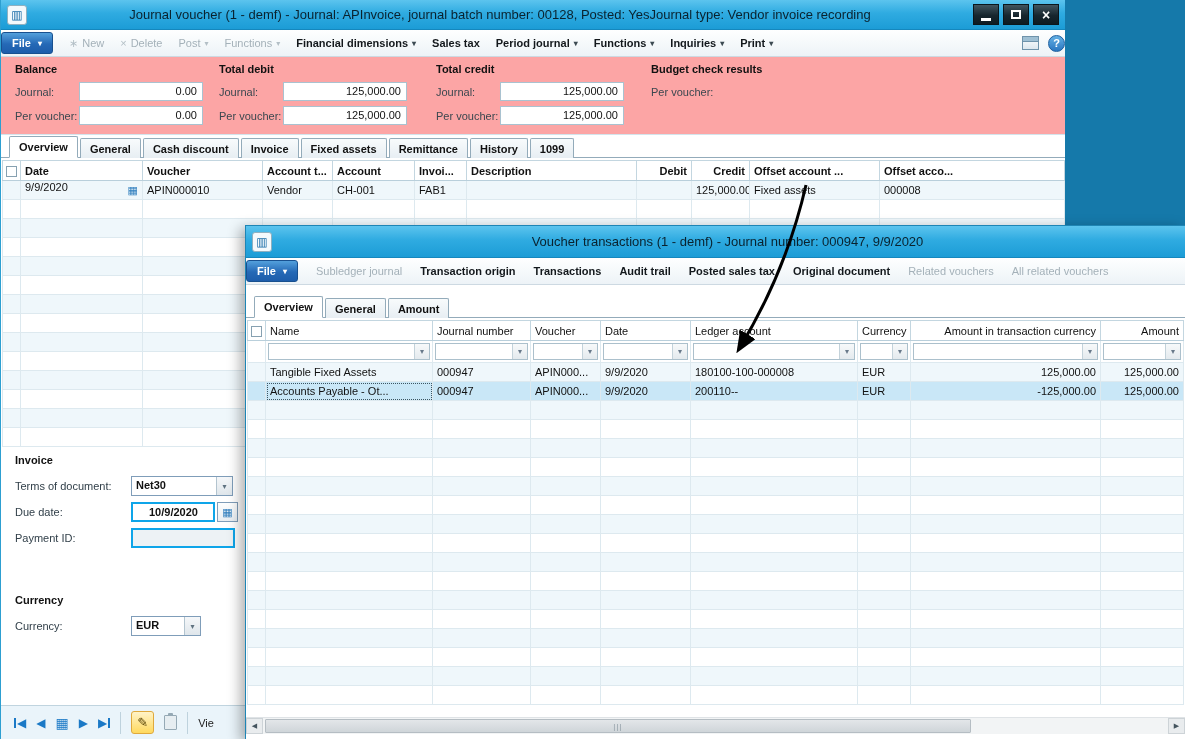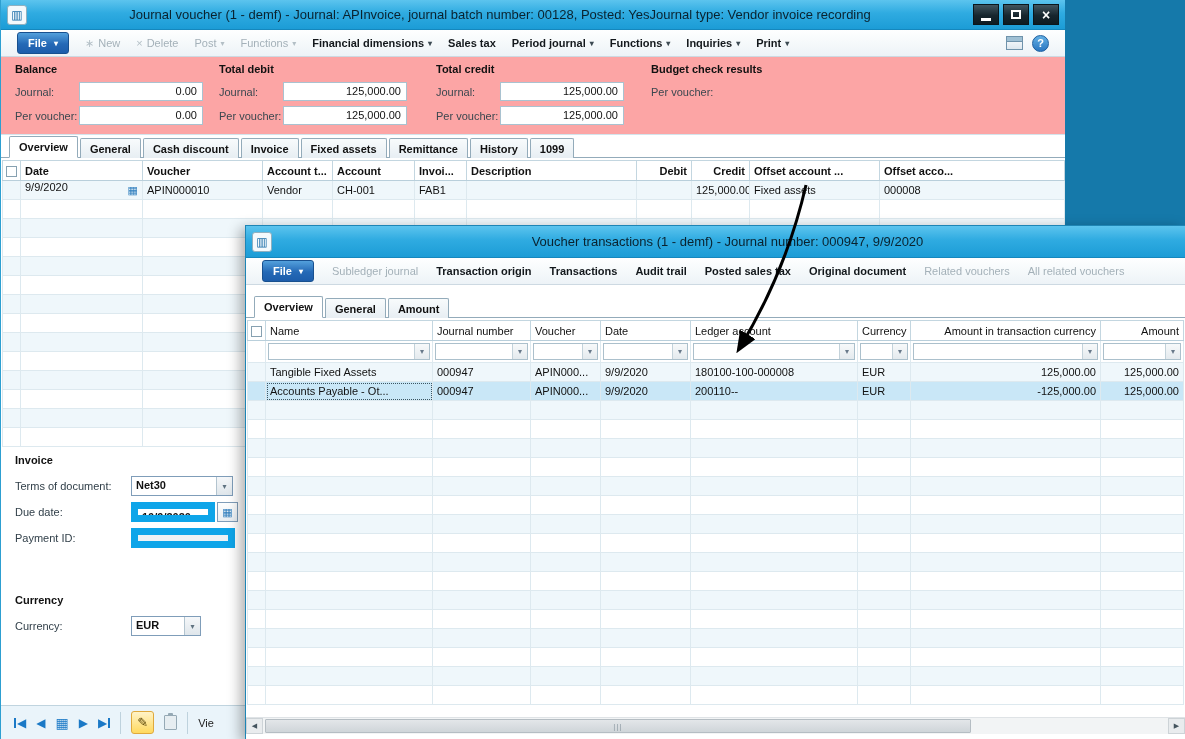--- a/index.html
+++ b/index.html
@@ -13,21 +13,21 @@
 .titlebar{height:30px;background:linear-gradient(180deg,#5cc4ee 0%,#2fabe1 45%,#1c9cd6 100%);display:flex;align-items:center;padding:0 6px;border-bottom:1px solid #1587bd}
 .window-child .titlebar{height:32px}
 .app-icon{width:20px;height:20px;background:#f4f9fc;border:1px solid #8fb0c0;border-radius:3px;display:flex;align-items:center;justify-content:center;color:#1b6ea8;font-size:12px;margin-right:4px;flex:0 0 auto}
 .titlebar .title{flex:1;text-align:center;font-size:13px;color:#0a222e;white-space:nowrap;overflow:hidden}
 .winbtns{display:flex;gap:4px;margin-left:4px}
 .winbtn{width:26px;height:21px;background:linear-gradient(#41545e,#17262e 55%,#0e1b22);border:1px solid #0a161c;display:flex;align-items:center;justify-content:center;color:#fff;cursor:default}
 .glyph-min{width:10px;height:3px;background:#fff;margin-top:9px}
 .glyph-max{width:10px;height:9px;border:2px solid #fff}
 .glyph-close{font-size:14px;font-weight:bold;line-height:1}
 
-.toolbar{height:27px;background:linear-gradient(#feffff,#edf3f7);border-bottom:1px solid #cdd9e2;display:flex;align-items:center;padding:0 16px;gap:16px;white-space:nowrap}
+.toolbar{height:27px;background:linear-gradient(#feffff,#edf3f7);border-bottom:1px solid #cdd9e2;display:flex;align-items:center;padding:0 0;gap:16px;white-space:nowrap}
 .window-child .toolbar{gap:18px}
 .file-btn{display:inline-flex;align-items:center;gap:7px;background:linear-gradient(#53a0dc,#2569b6 55%,#1d5dab);border:1px solid #18508f;border-radius:3px;color:#fff;font-weight:bold;font-size:11px;padding:4px 10px;cursor:default}
 .file-btn .caret{font-size:8px;color:#fff}
 .tb-item{display:inline-flex;align-items:center;gap:4px;font-weight:bold;color:#13181c;cursor:default}
 .tb-item .caret{font-size:8px;color:#3c4a52}
 .tb-item.disabled{color:#a4b1b9;font-weight:normal}
 .tb-item.disabled .caret{color:#b3bfc6}
 .tbi-icon{font-size:11px;color:#b3bfc6}
 .tb-right{margin-left:auto;display:flex;align-items:center;gap:9px}
 .win-grid-icon{width:17px;height:14px;border:1px solid #6f93ab;background:linear-gradient(#fff,#dde7ee);position:relative}
@@ -61,21 +61,21 @@
 .cal-icon{float:right;color:#2e7dbd;font-size:11px;line-height:18px}
 
 .filter-row td{height:22px;padding:2px 2px;background:#fff}
 .fcombo{height:17px;border:1px solid #abc0cc;background:#fff;display:flex}
 .fcombo .fsp{flex:1}
 .fcombo .farrow{width:15px;border-left:1px solid #c3d2da;background:linear-gradient(#f7f9fa,#e4eaee);color:#68798a;font-size:8px;display:flex;align-items:center;justify-content:center}
 
 .form-header{position:absolute;left:14px;font-weight:bold}
 .frow{position:absolute;left:14px;display:flex;align-items:center}
 .flabel{width:116px;color:#32404a}
-.tfield{height:20px;border:7px solid #0ea5e9;background:#fff;font-weight:bold;padding:2px 4px;overflow:hidden}
+.tfield{height:20px;border:2px solid #0ea5e9;background:#fff;font-weight:bold;padding:2px 16px;overflow:hidden}
 .tfield.dim{background:#edf2f5}
 .combo{display:flex;height:20px;border:1px solid #7f9db9;background:#fff}
 .combo .cval{flex:1;font-weight:bold;padding:2px 4px;overflow:hidden}
 .combo .cbtn{width:16px;border-left:1px solid #b3c4cf;background:linear-gradient(#f5f7f9,#dfe6eb);color:#5f7280;font-size:8px;display:flex;align-items:center;justify-content:center}
 .calbtn{width:21px;height:20px;margin-left:2px;border:1px solid #7f9db9;background:linear-gradient(#fdfefe,#e9eef2);color:#2e7dbd;display:flex;align-items:center;justify-content:center;font-size:11px}
 
 .navbar{position:absolute;left:0;bottom:0;width:100%;height:34px;background:#eaf4fa;border-top:1px solid #c0d4df;display:flex;align-items:center;gap:10px;padding:0 13px;z-index:2}
 .nav-ico{color:#1b79c6;font-size:12px;display:inline-flex;align-items:center;gap:1px;cursor:default}
 .nav-ico .bar{width:2px;height:10px;background:#1b79c6}
 .nav-grid{color:#1b79c6;font-size:14px;cursor:default}

